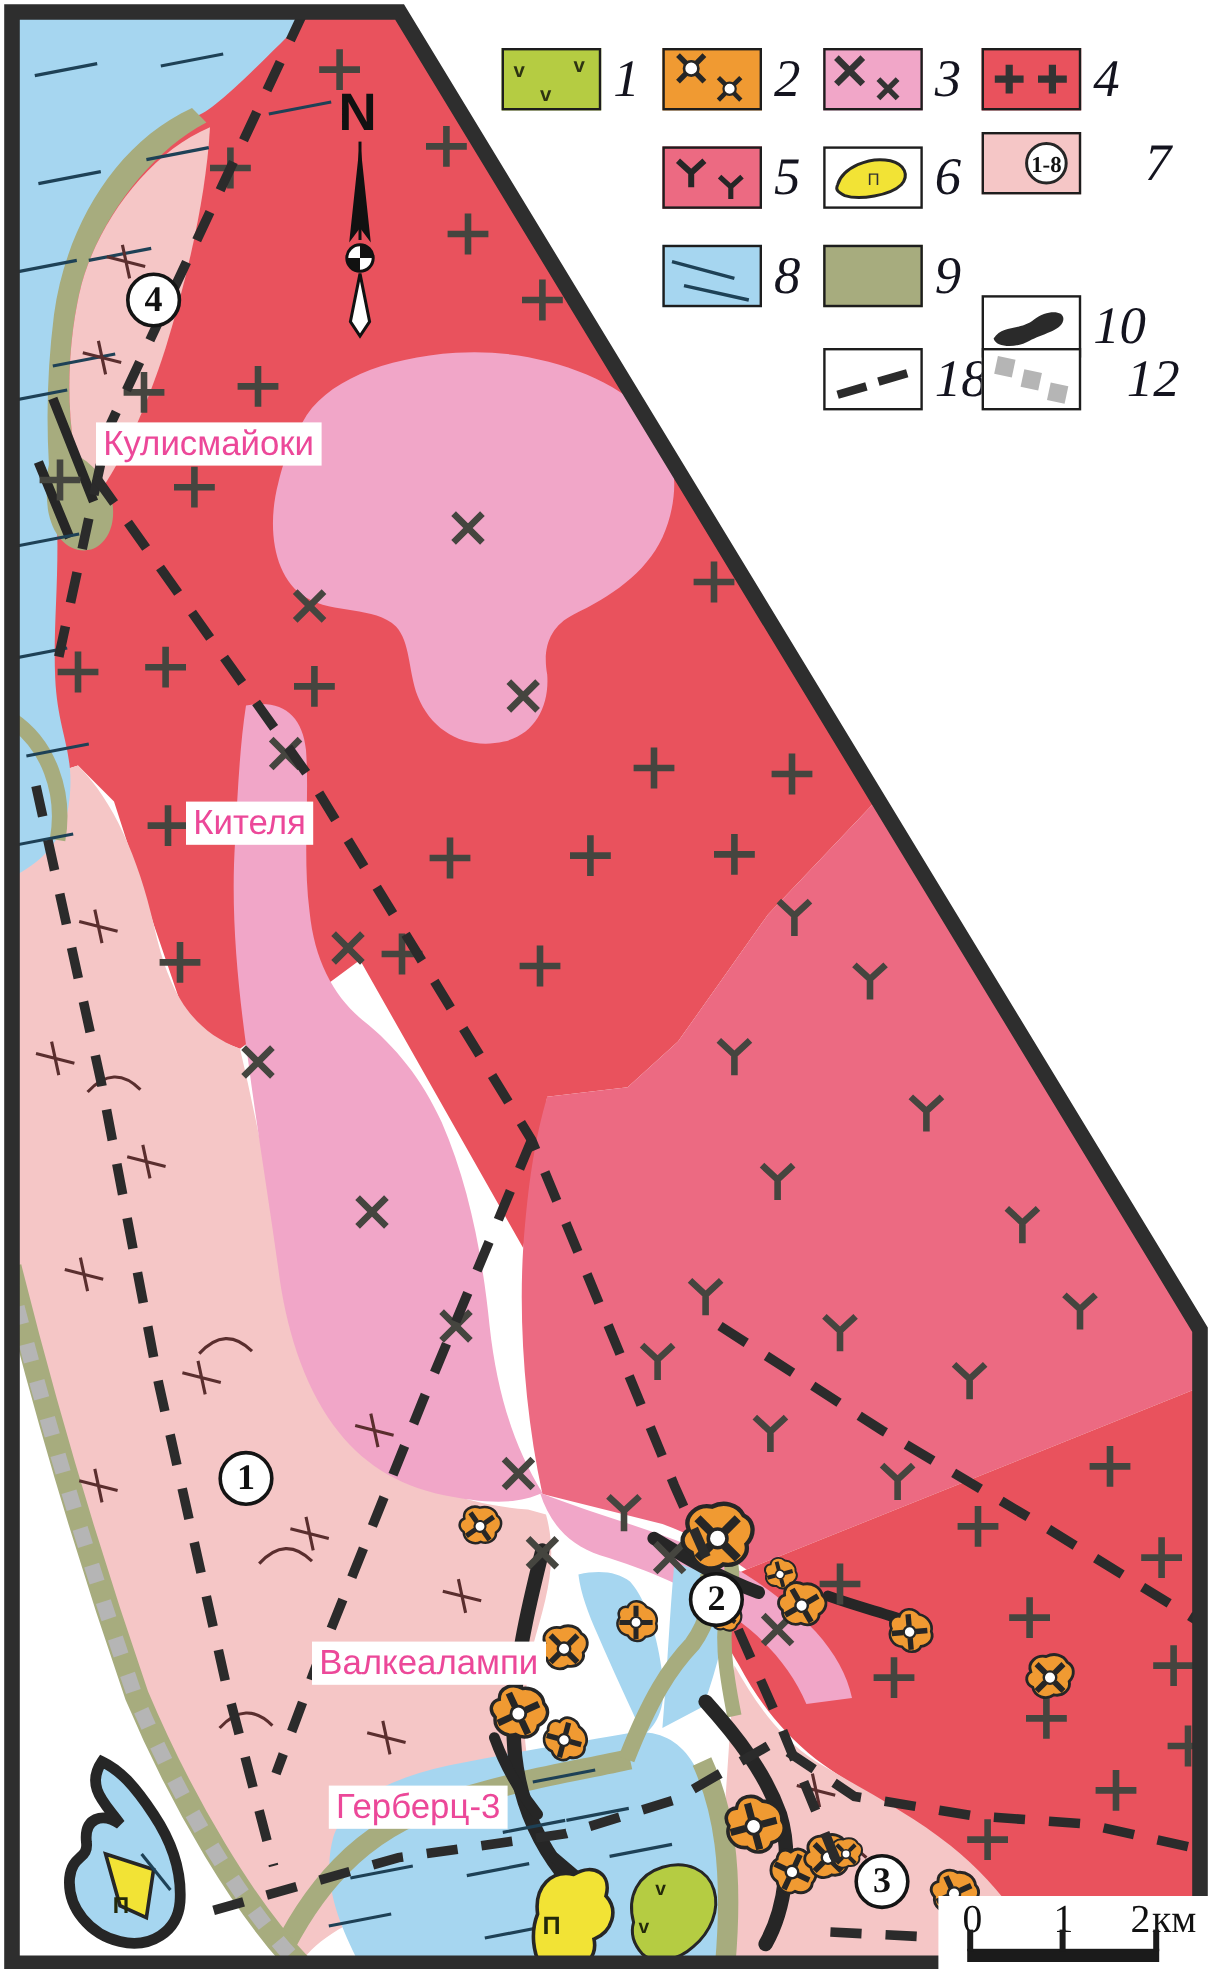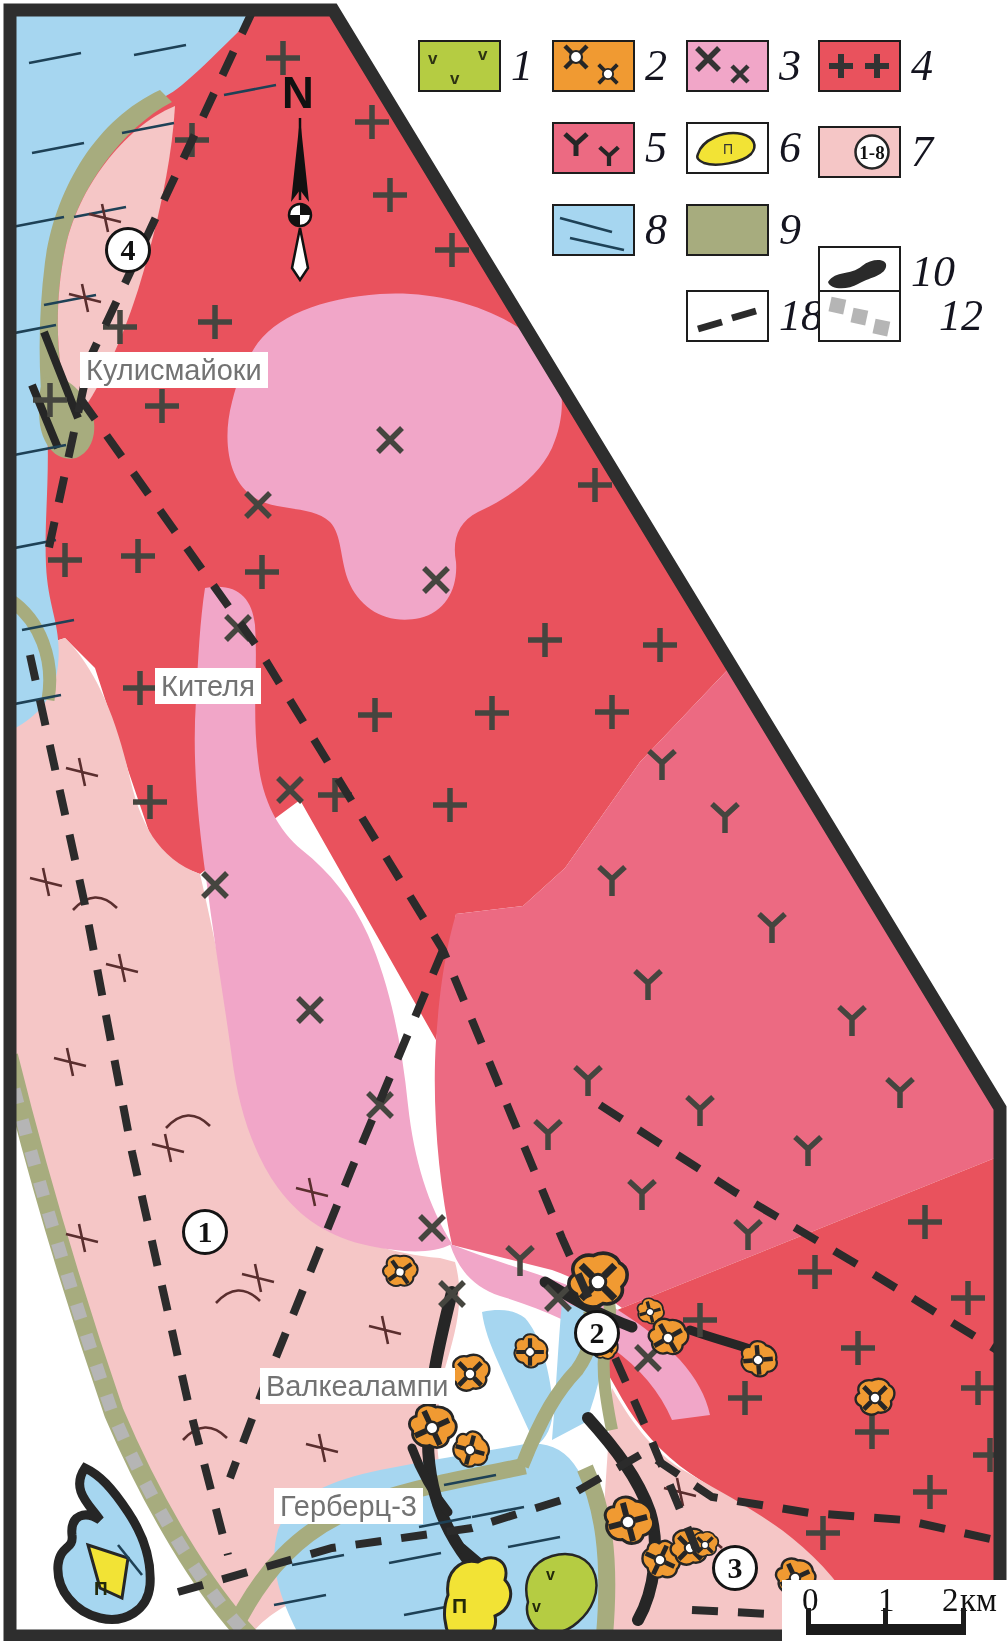--- a/index.html
+++ b/index.html
@@ -1,19 +1,19 @@
 <!DOCTYPE html>
 <html><head>
 <meta charset="utf-8">
 <style>
   html,body{margin:0;padding:0;background:#ffffff;}
   .stage{position:relative;width:1008px;height:1641px;background:#fff;overflow:hidden;
          font-family:"Liberation Sans",sans-serif;}
   .stage svg.mapsvg{position:absolute;left:0;top:0;}
-  .place-label{position:absolute;background:#ffffff;color:#737373;font-size:29px;
+  .place-label{position:absolute;background:#ffffff;color:#ec4899;font-size:29px;
                line-height:1.05;padding:3px 6px;white-space:nowrap;}
   .site-marker{position:absolute;width:46px;height:46px;border-radius:50%;
                background:#fff;border:3px solid #141414;display:flex;align-items:center;
                justify-content:center;font-family:"Liberation Serif",serif;
                font-weight:bold;font-size:30px;color:#111;box-sizing:border-box;}
   .legend{position:absolute;left:0;top:0;width:1008px;height:380px;}
   .legend-item{position:absolute;display:flex;align-items:center;}
   .swatch{width:79px;height:48px;border:2.5px solid #1d1d1d;box-sizing:content-box;
           background:#fff;flex:0 0 auto;}
   .legend-num{font-family:"Liberation Serif",serif;font-style:italic;font-size:44px;
@@ -364,21 +364,21 @@
 
   <div class="legend-item" style="left:686px;top:122px;">
     <div class="swatch">
       <svg width="79" height="48" viewBox="0 0 79 48">
         <path d="M10,30 C14,16 36,6 54,10 C66,13 70,22 63,30 C54,39 28,43 16,39 C10,36 8,34 10,30 Z" fill="#f2e335" stroke="#262626" stroke-width="2.5"></path>
         <text x="40" y="30" font-size="14" text-anchor="middle" fill="#333">П</text>
       </svg></div>
     <span class="legend-num">6</span>
   </div>
 
-  <div class="legend-item" style="left:818px;top:126px;">
+  <div class="legend-item" style="left:818px;top:110px;gap:43px;">
     <div class="swatch" style="background:#f5c6c6;">
       <svg width="79" height="48" viewBox="0 0 79 48">
         <circle cx="52" cy="24" r="16.5" fill="#fff" stroke="#262626" stroke-width="2.5"></circle>
         <text x="52" y="31" font-size="19" font-weight="bold" text-anchor="middle" font-family="Liberation Serif,serif" fill="#111">1-8</text>
       </svg></div>
     <span class="legend-num">7</span>
   </div>
 
   <div class="legend-item" style="left:552px;top:204px;">
     <div class="swatch" style="background:#a6d6f0;">

